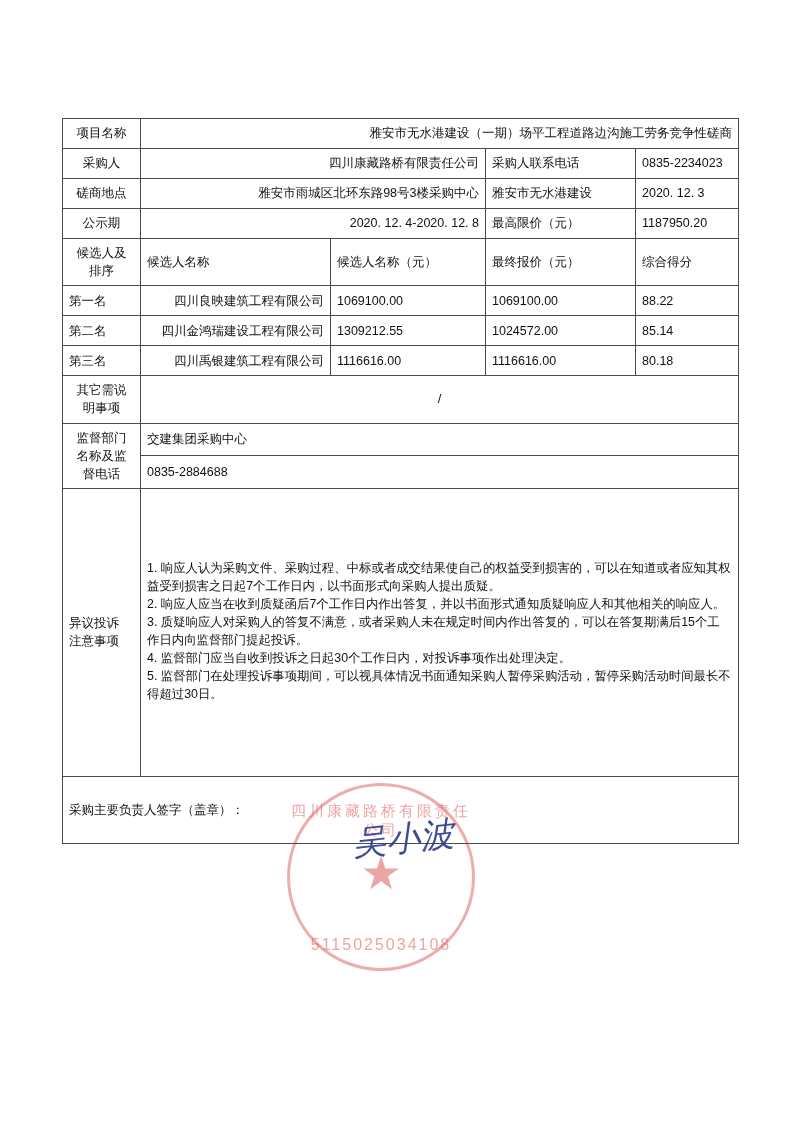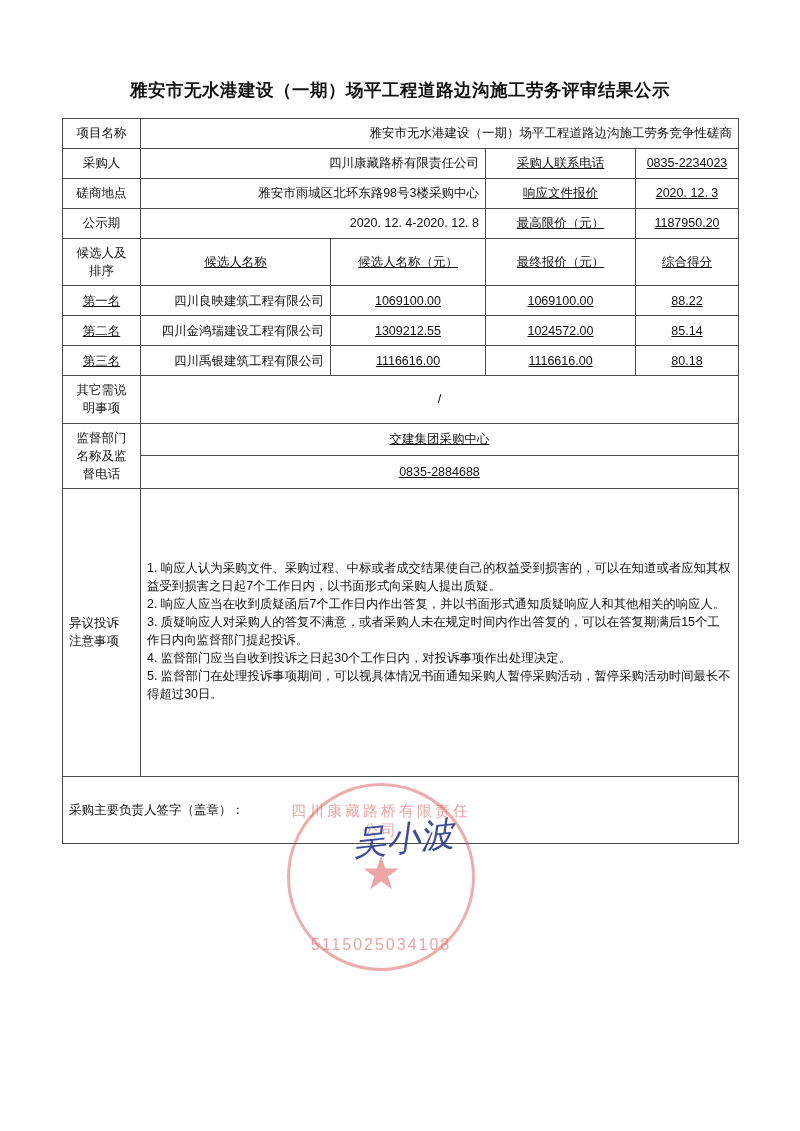--- a/index.html
+++ b/index.html
@@ -41,21 +41,21 @@
     table-layout: fixed;
     font-size: 12.5px;
   }
   table.main td {
     border: 1px solid #4a4a4a;
     padding: 5px 6px;
     vertical-align: middle;
     color: #111;
     line-height: 1.45;
   }
-  .c-center { text-align: center; text-decoration: underline; }
+  .c-center { text-align: left; }
   .c-left { text-align: right; }
   .lbl {
     text-align: center;
     white-space: pre-line;
   }
   .row-h { height: 30px; }
   .big-cell {
     vertical-align: top;
     text-align: left;
     padding: 14px 14px 14px 12px;
@@ -121,21 +121,20 @@
     transform: rotate(-6deg);
     opacity: 0.9;
     pointer-events: none;
   }
 </style>
 </head>
 <body>
 
 <div class="page">
 
-  <div class="doc-title">雅安市无水港建设（一期）场平工程道路边沟施工劳务评审结果公示</div>
 
   <table class="main">
     <colgroup>
       <col style="width:78px">
       <col style="width:190px">
       <col style="width:155px">
       <col style="width:150px">
       <col style="width:103px">
     </colgroup>
     <tbody>
@@ -145,21 +144,21 @@
       </tr>
       <tr class="row-h">
         <td class="lbl">采购人</td>
         <td class="c-left" colspan="2">四川康藏路桥有限责任公司</td>
         <td class="c-center">采购人联系电话</td>
         <td class="c-center">0835-2234023</td>
       </tr>
       <tr class="row-h">
         <td class="lbl">磋商地点</td>
         <td class="c-left" colspan="2">雅安市雨城区北环东路98号3楼采购中心</td>
-        <td class="c-center">响应文件报价</td>
+        <td class="c-center">雅安市无水港建设</td>
         <td class="c-center">2020. 12. 3</td>
       </tr>
       <tr class="row-h">
         <td class="lbl">公示期</td>
         <td class="c-left" colspan="2">2020. 12. 4-2020. 12. 8</td>
         <td class="c-center">最高限价（元）</td>
         <td class="c-center">1187950.20</td>
       </tr>
       <tr style="height:42px">
         <td class="lbl">候选人及

